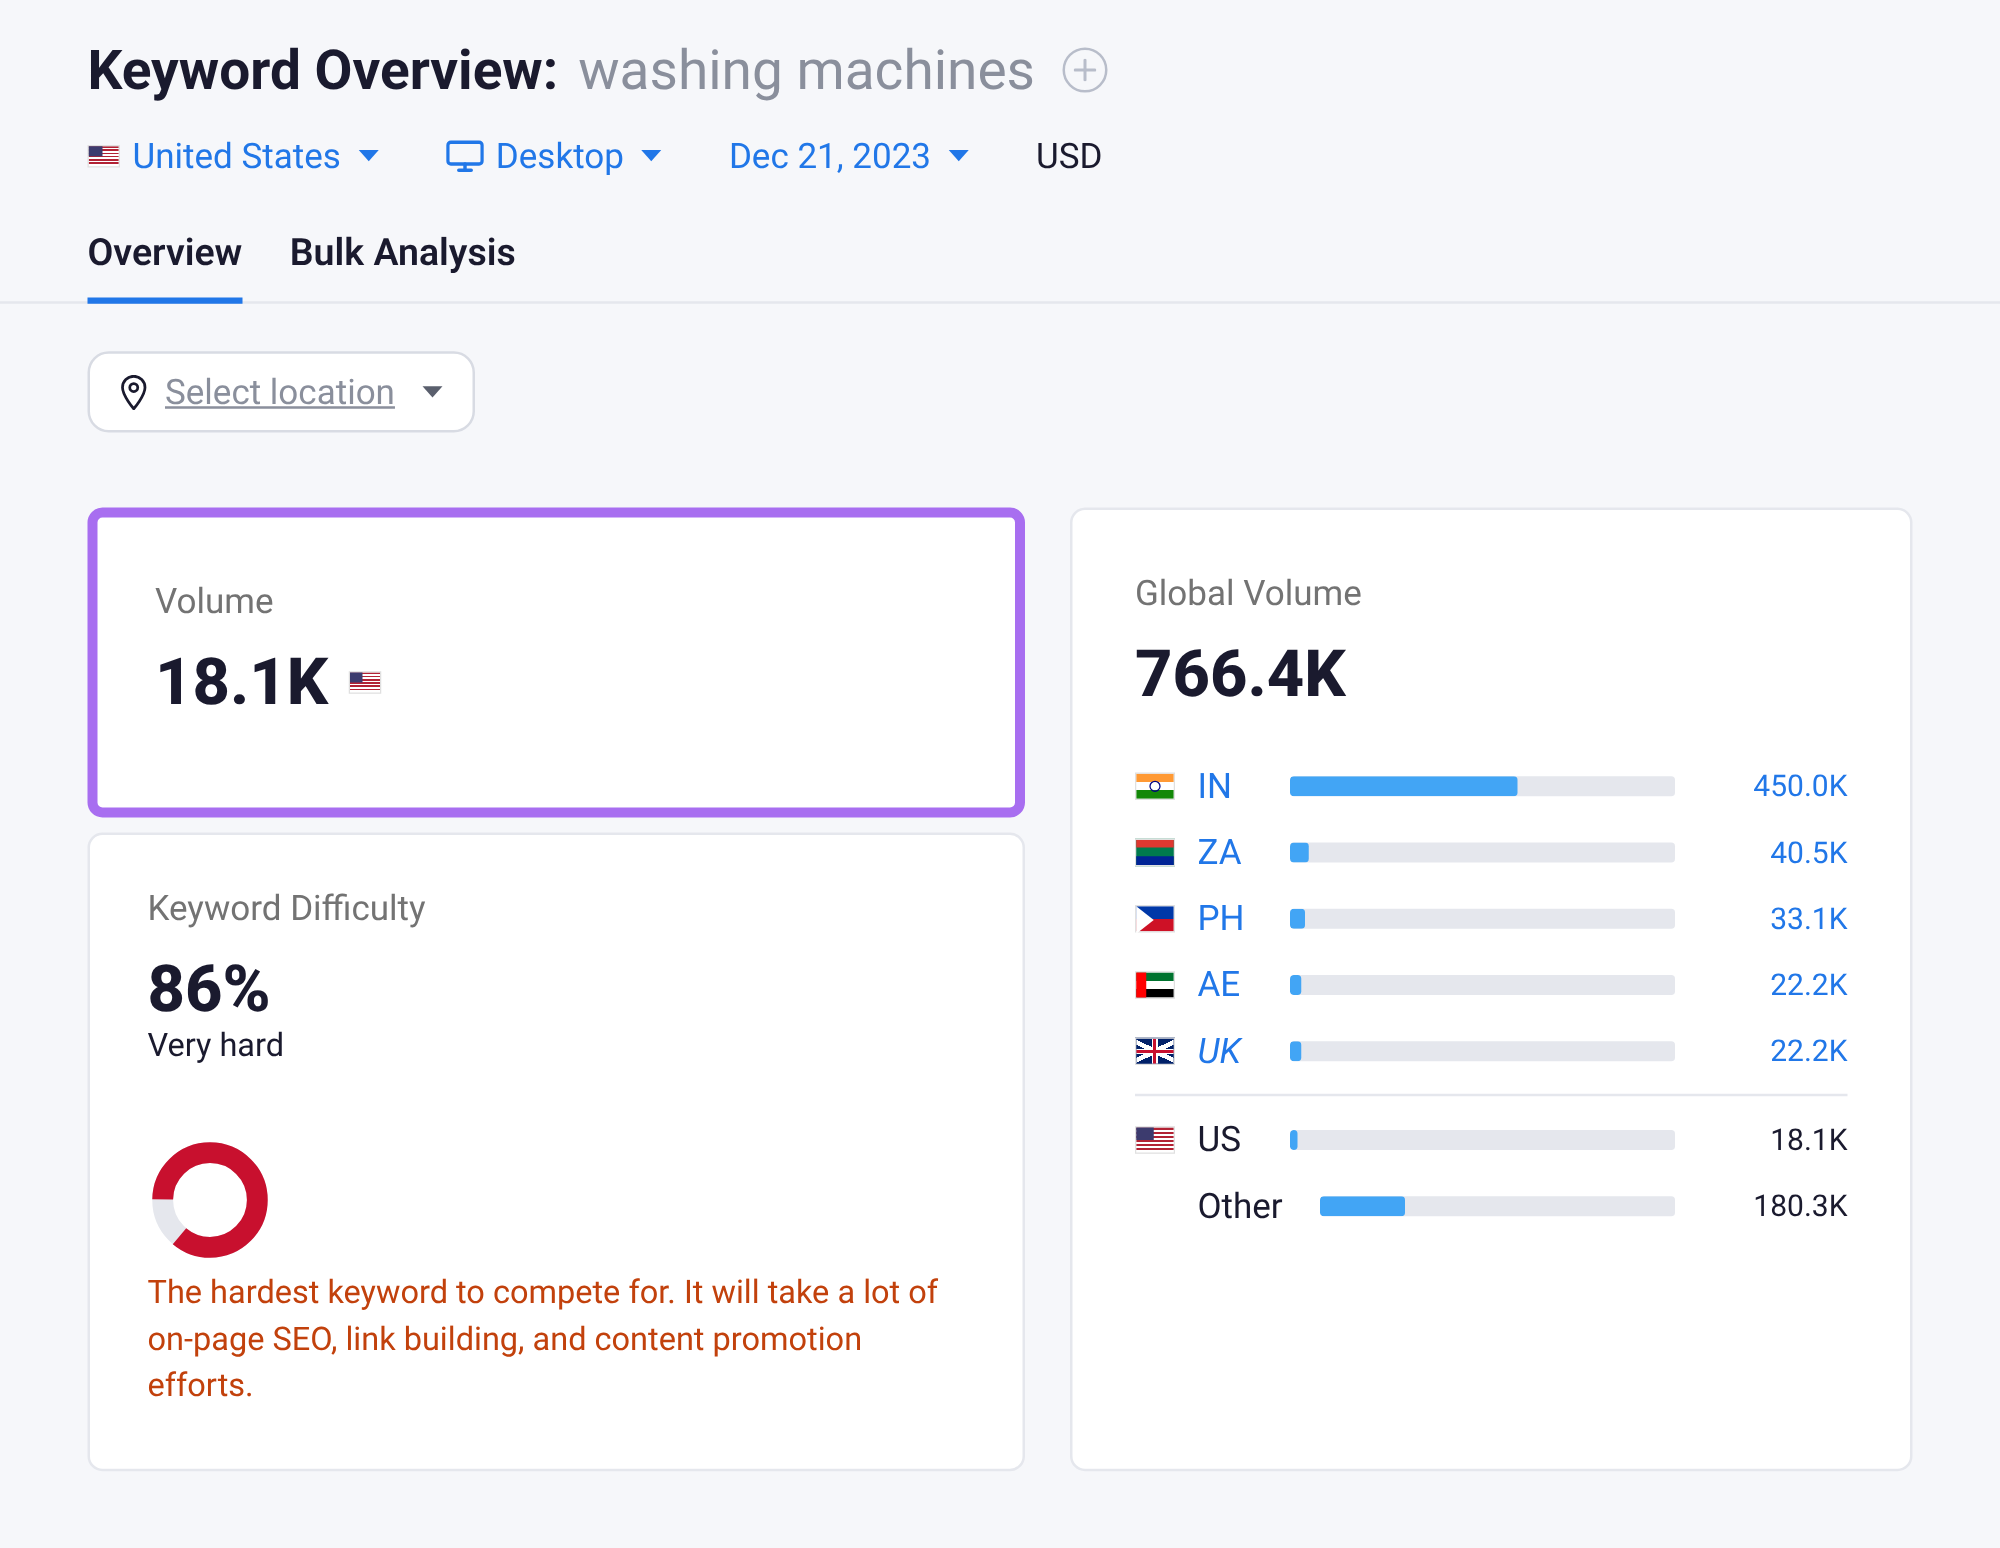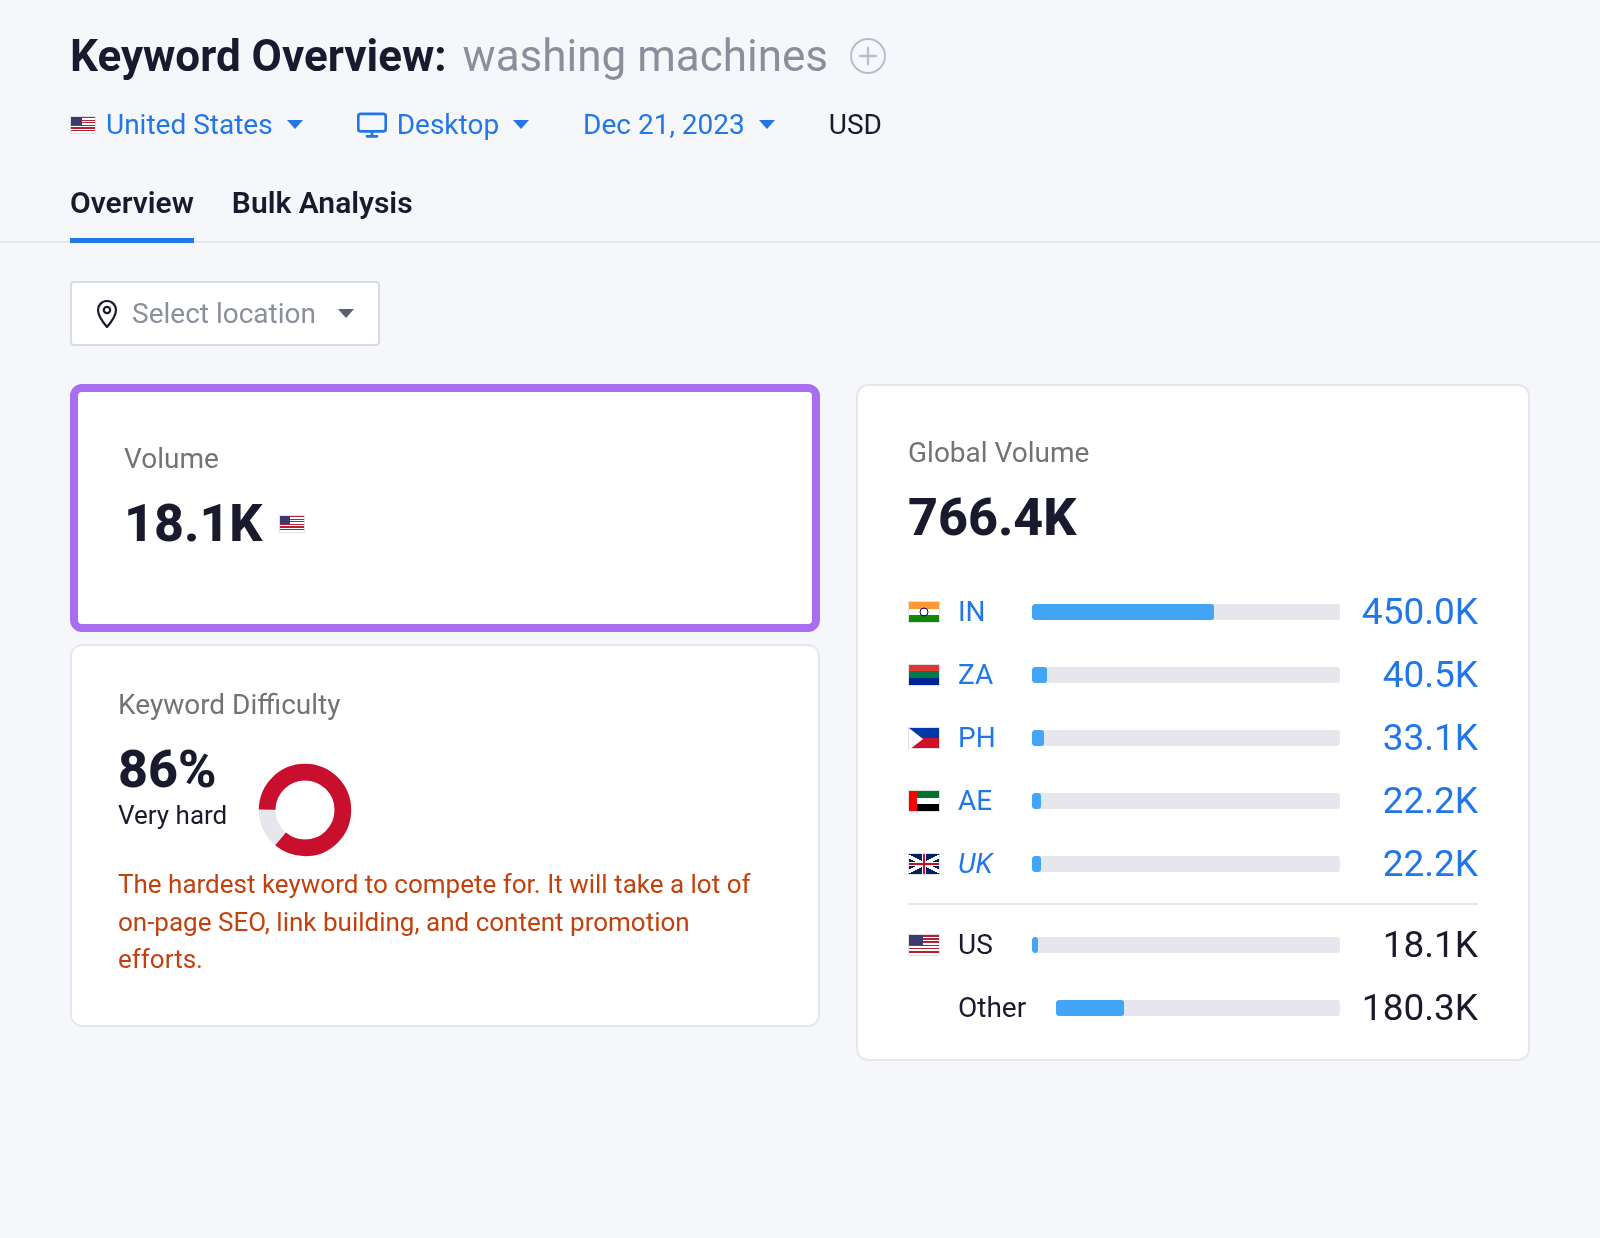--- a/index.html
+++ b/index.html
@@ -89,27 +89,28 @@
     margin-bottom: -2px;
   }
   .content {
     padding: 38px 70px 0 70px;
   }
   .location-select {
     display: inline-flex;
     align-items: center;
     gap: 14px;
     border: 2px solid #d8dbe3;
-    border-radius: 4px;
+    border-radius: 17px;
     padding: 14px 24px;
     background: #fff;
     font-size: 28px;
     color: #8a8f9c;
     cursor: pointer;
-    margin-bottom: 38px;
+    margin-bottom: 60px;
+    text-decoration: underline;
   }
   .pin-icon {
     width: 22px;
     height: 28px;
     color: #1a1a2e;
   }
   .loc-chevron {
     width: 0;
     height: 0;
     border-left: 8px solid transparent;
@@ -152,23 +153,24 @@
   .volume-value {
     font-size: 52px;
     font-weight: 800;
     color: #1a1a2e;
   }
   .kd-card {
     padding: 42px 46px 46px 46px;
   }
   .kd-row {
     display: flex;
-    align-items: flex-end;
+    align-items: flex-start;
     gap: 28px;
     margin-bottom: 6px;
+    flex-direction: column;
   }
   .kd-value {
     font-size: 52px;
     font-weight: 800;
     color: #1a1a2e;
   }
   .kd-sub {
     font-size: 26px;
     color: #1a1a2e;
     margin-bottom: 30px;
@@ -231,21 +233,21 @@
     overflow: hidden;
   }
   .gv-bar-fill {
     height: 100%;
     background: #42a5f5;
     border-radius: 3px;
   }
   .gv-value {
     width: 120px;
     text-align: right;
-    font-size: 37px;
+    font-size: 24px;
     color: #2177e8;
     flex-shrink: 0;
   }
   .gv-value.dark {
     color: #1a1a2e;
   }
   .desktop-icon-svg { width: 30px; height: 26px; }
   
   .flag-us { background: linear-gradient(#b22234 0 8%, #fff 8% 16%, #b22234 16% 24%, #fff 24% 32%, #b22234 32% 40%, #fff 40% 48%, #b22234 48% 56%, #fff 56% 64%, #b22234 64% 72%, #fff 72% 80%, #b22234 80% 88%, #fff 88% 100%); position: relative; }
   .flag-us::before { content:""; position:absolute; top:0; left:0; width:45%; height:54%; background:#3c3b6e; }

